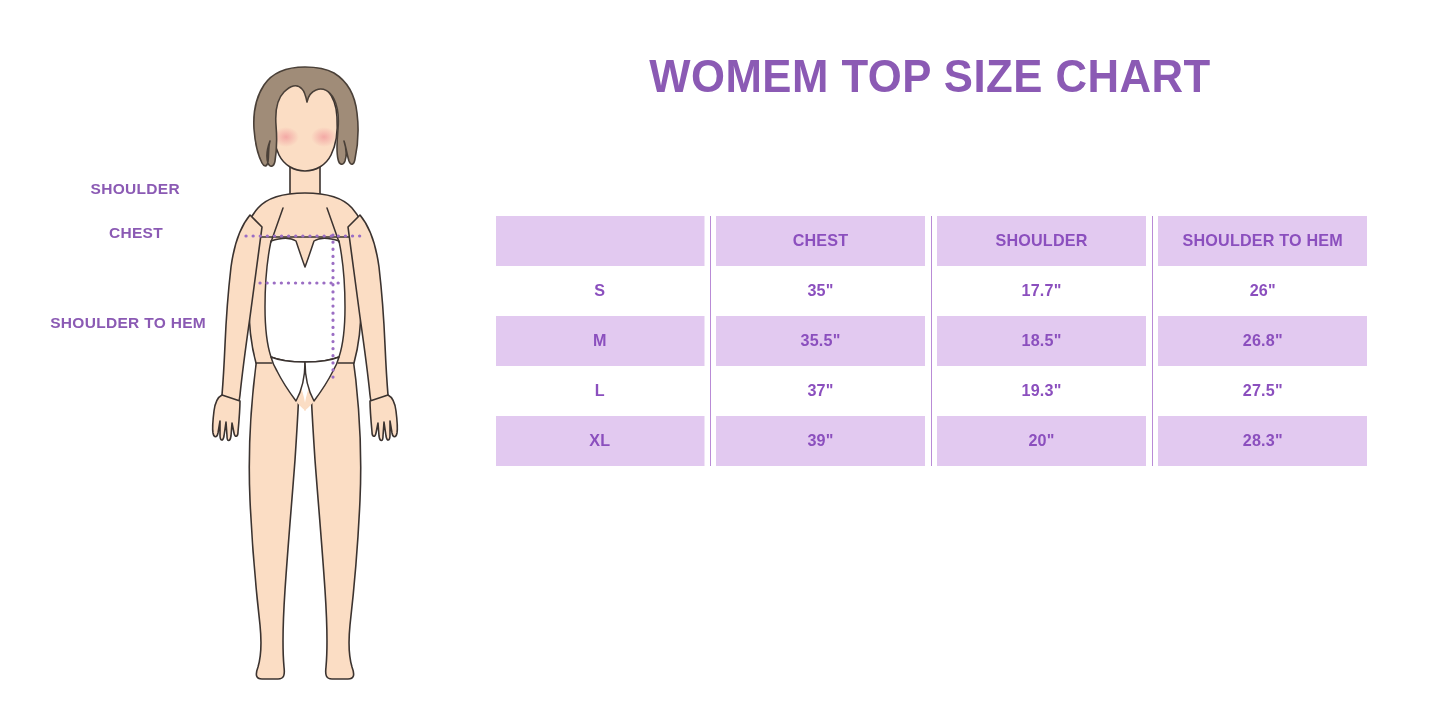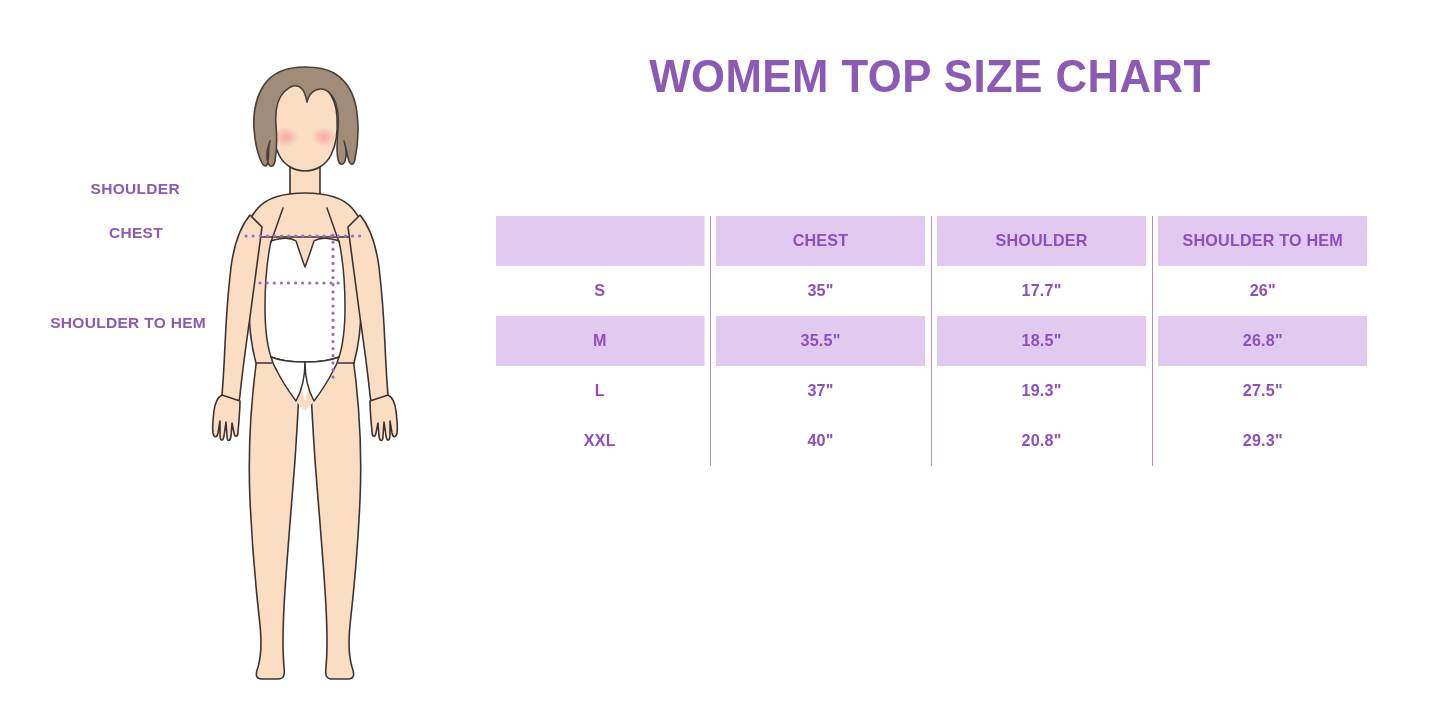--- a/index.html
+++ b/index.html
@@ -242,20 +242,20 @@
       <td class="sep">35.5"</td>
       <td class="sep">18.5"</td>
       <td class="sep">26.8"</td>
     </tr>
     <tr class="row-plain">
       <td>L</td>
       <td class="sep">37"</td>
       <td class="sep">19.3"</td>
       <td class="sep">27.5"</td>
     </tr>
-    <tr class="row-plain">
-      <td>XXL</td>
-      <td class="sep">40"</td>
-      <td class="sep">20.8"</td>
-      <td class="sep">29.3"</td>
+    <tr class="row-shaded">
+      <td>XL</td>
+      <td class="sep">39"</td>
+      <td class="sep">20"</td>
+      <td class="sep">28.3"</td>
     </tr>
   </tbody>
 </table>
 
 </body></html>

